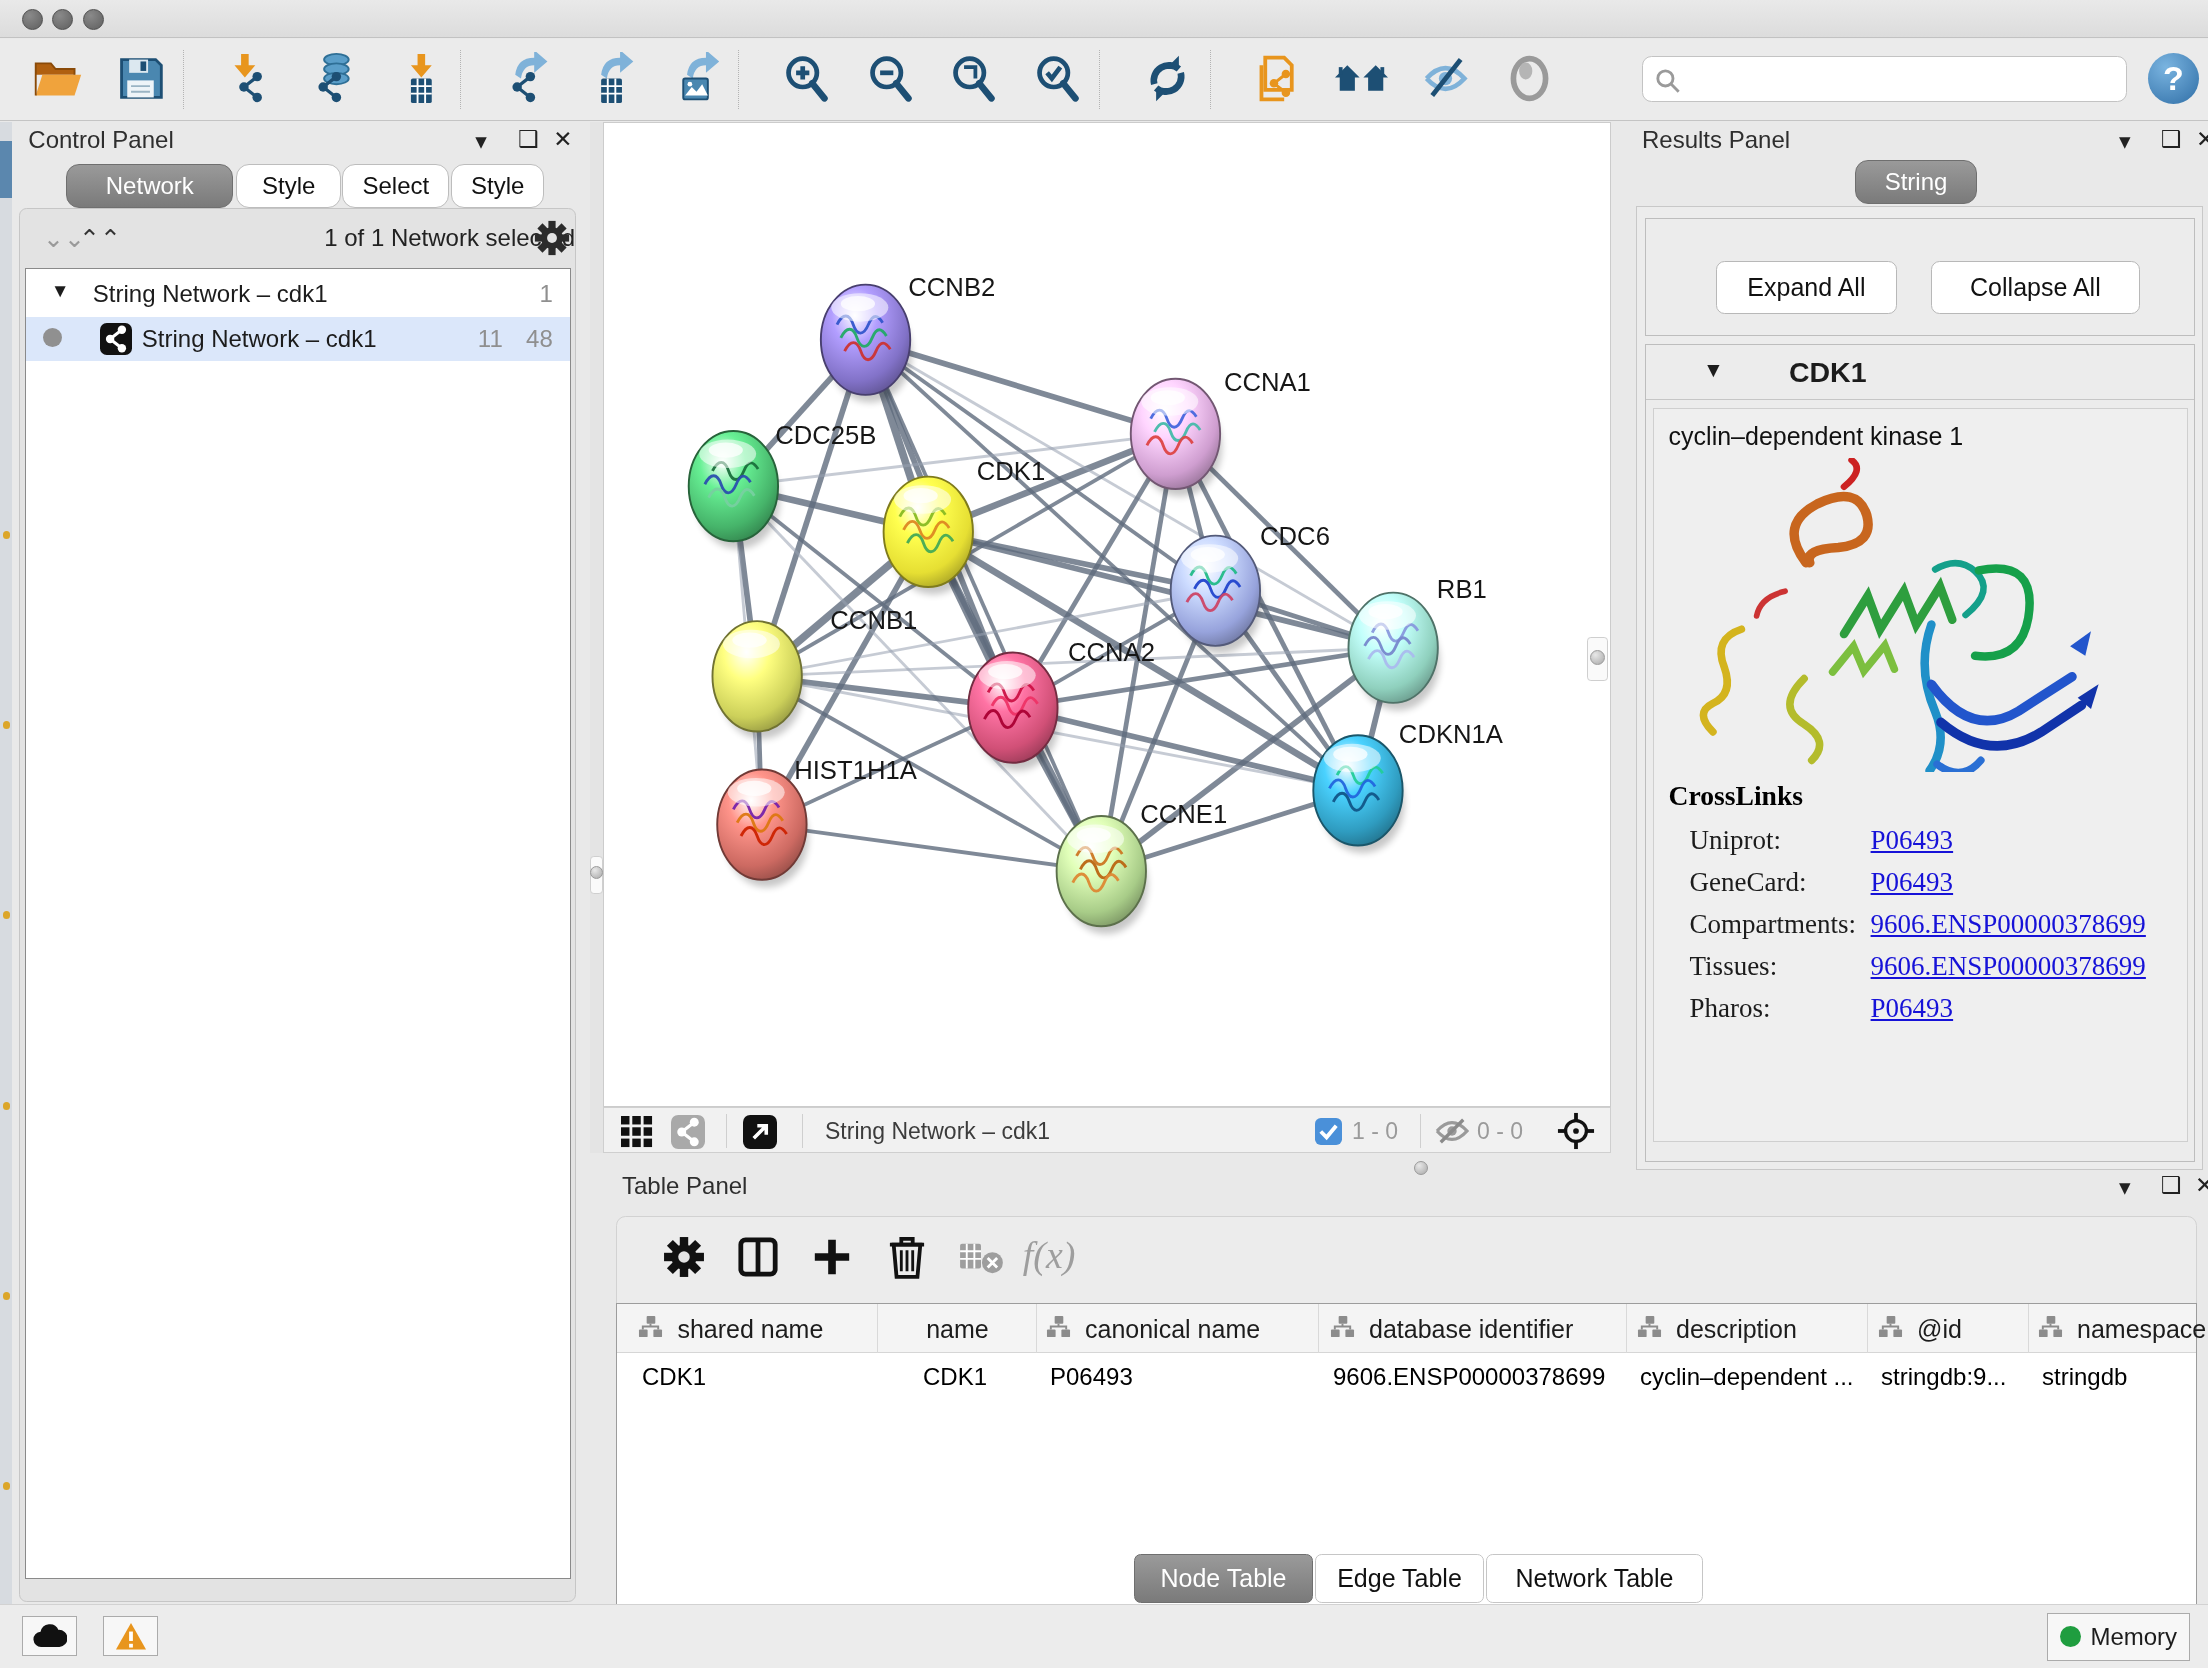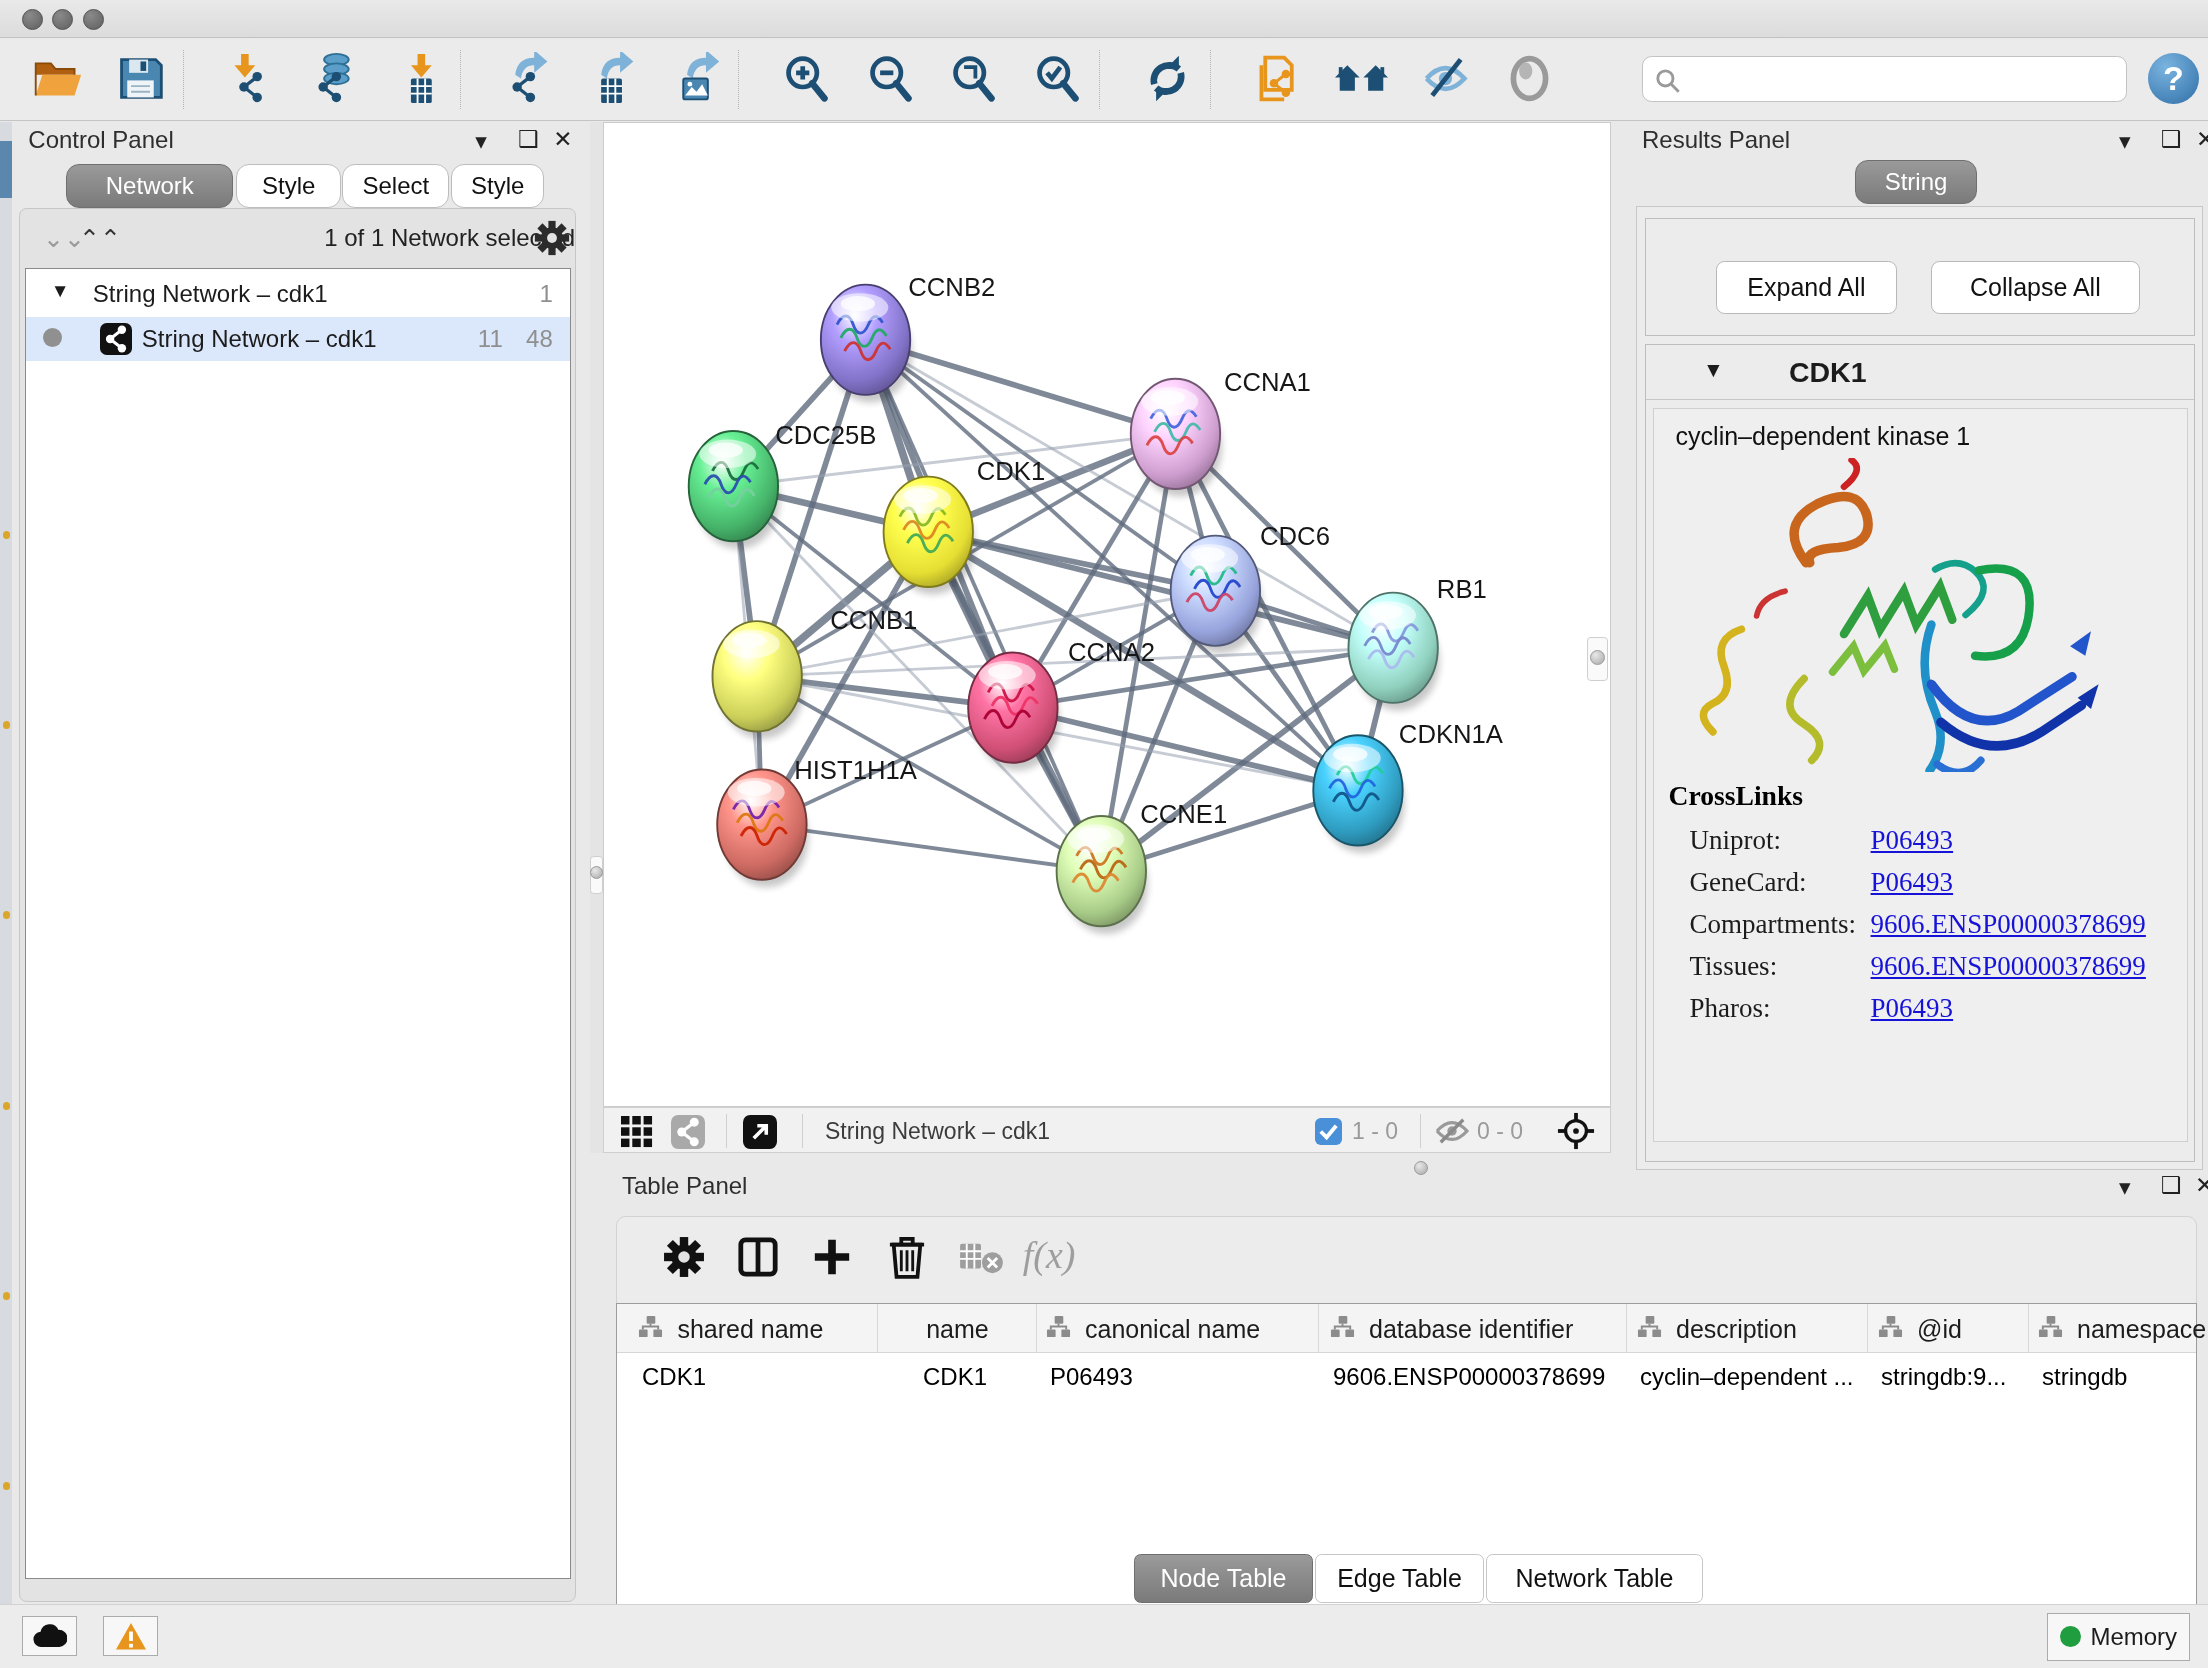--- a/index.html
+++ b/index.html
@@ -58,21 +58,21 @@
   #results-panel { position:absolute; left:1623px; top:122px; width:586px; height:1050px; }
   #rp-box { position:absolute; left:13.3px; top:84px; width:567px; height:964px; background:#ececec;
     border:1px solid #c8c8c8; }
   #rp-buttons { position:absolute; left:7.6px; top:11.4px; width:550px; height:118px; border:1px solid #bdbdbd; }
   .rp-btn { position:absolute; top:42px; height:53px; background:#fff; border:1px solid #b8b8b8; border-radius:8.6px;
     font-size:25px; display:flex; align-items:center; justify-content:center; color:#111; }
   #rp-section { position:absolute; left:7.6px; top:137px; width:550px; height:818px; border:1px solid #bdbdbd; }
   #rp-sec-head { position:absolute; left:0; top:0; width:100%; height:55px; border-bottom:1px solid #c6c6c6; }
   #rp-sec-head .name { position:absolute; left:143px; top:11.4px; font-size:28.5px; font-weight:bold; }
   #rp-inner { position:absolute; left:6.7px; top:63px; width:535px; height:734px; background:#efefef; border:1px solid #cfcfcf; }
-  #rp-desc { position:absolute; left:22px; top:13.3px; font-size:25px; color:#111; }
+  #rp-desc { position:absolute; left:15px; top:13.3px; font-size:25px; color:#111; }
   #xlinks { position:absolute; left:15px; top:371px; width:514px; font-family:"Liberation Serif","DejaVu Serif",serif; }
   #xlinks h3 { font-size:27.6px; margin-bottom:13.3px; color:#000; }
   .xrow { position:relative; height:42px; font-size:27px; }
   .xrow .xlabel { position:absolute; left:21px; color:#1c1c1c; }
   .xrow .xvalue { position:absolute; left:202px; color:#1612d8; text-decoration:underline; cursor:pointer; }
 
   
   #table-panel { position:absolute; left:599px; top:1172px; width:1609px; height:434px; }
   #tp-toolbar { position:absolute; left:17px; top:44px; width:1581px; height:88px; background:#ececec;
     border:1px solid #d2d2d2; border-radius:9.5px 9.5px 0 0; }

